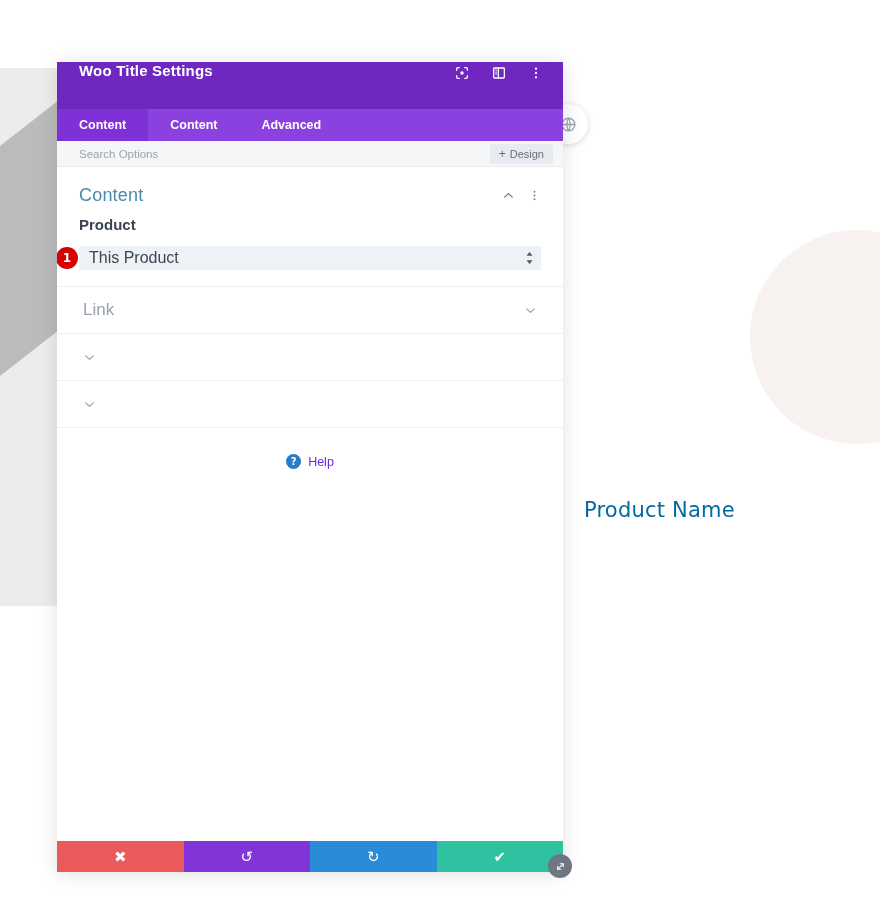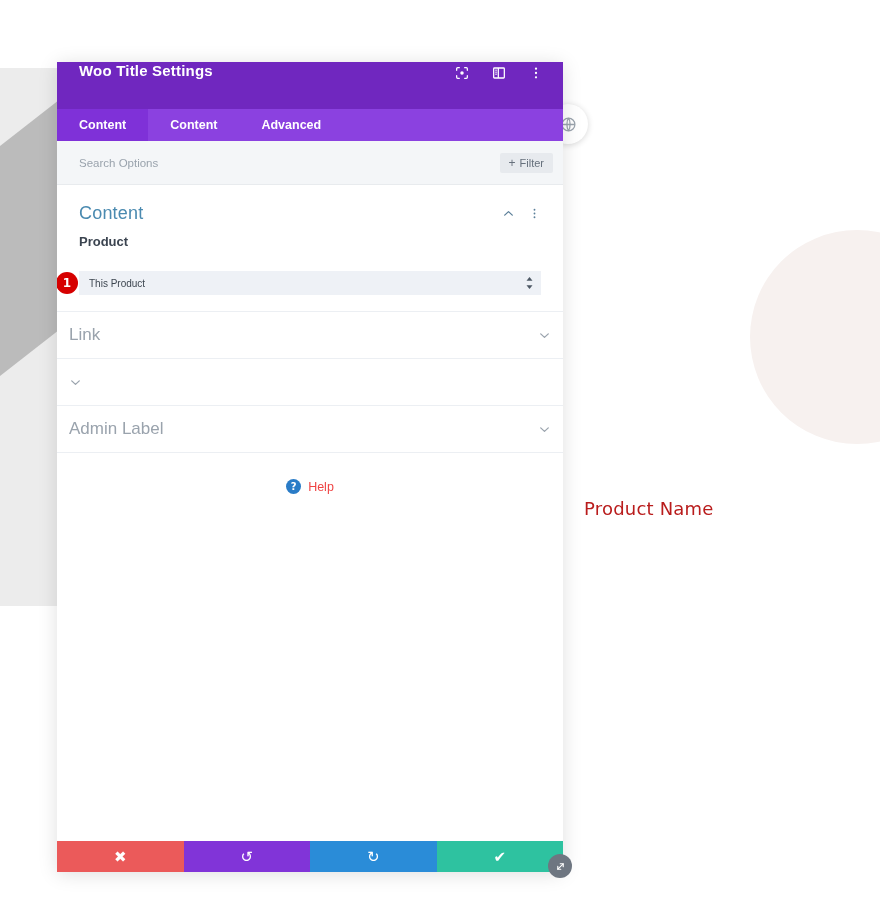--- a/index.html
+++ b/index.html
@@ -40,22 +40,22 @@
     position: absolute;
     left: 750px; top: 230px;
     width: 214px; height: 214px;
     border-radius: 50%;
     background: #f7f1ef;
   }
   .bg-product-title {
     position: absolute;
     left: 584px; top: 498px;
     font-family: "DejaVu Sans", sans-serif;
-    font-size: 18px;
-    color: #b91c1c;
+    font-size: 21px;
+    color: #0369a1;
     letter-spacing: 0.2px;
     white-space: nowrap;
   }
 
   
   .floating-round-btn {
     position: absolute;
     left: 548px; top: 104px;
     width: 40px; height: 40px;
     border-radius: 50%;
@@ -116,21 +116,21 @@
     font-size: 12.5px;
     font-weight: bold;
     padding: 0 22px;
     cursor: pointer;
     min-width: 84px;
   }
   .tab.active { background: #7f31d8; }
 
   
   .modal-search {
-    height: 44px;
+    height: 26px;
     background: #f4f6f8;
     border-bottom: 1px solid #e8ebee;
     display: flex;
     align-items: center;
     padding: 0 10px 0 22px;
     flex: 0 0 auto;
   }
   .search-input {
     flex: 1 1 auto;
     border: none; outline: none;
@@ -172,35 +172,35 @@
     color: #4a8ab0;
     font-size: 18px;
     font-weight: normal;
     letter-spacing: 0.2px;
   }
   .section-head-icons { display: flex; align-items: center; gap: 13px; }
   .sec-icon { cursor: pointer; display: flex; align-items: center; }
 
   .field-group { padding: 0 22px 16px 22px; }
   .field-label {
-    font-size: 13px;
+    font-size: 15px;
     font-weight: bold;
     color: #3b4450;
-    margin-bottom: 22px;
+    margin-bottom: 13px;
   }
   .select-wrap {
     position: relative;
     height: 24px;
     background: #eef1f6;
     display: flex; align-items: center;
     padding: 0 24px 0 10px;
     cursor: pointer;
   }
   .select-value {
-    font-size: 10px;
+    font-size: 16px;
     color: #3d4650;
   }
   .select-arrows {
     position: absolute;
     right: 8px; top: 50%;
     transform: translateY(-50%);
     display: flex; flex-direction: column;
     align-items: center;
     gap: 2px;
   }
@@ -219,21 +219,21 @@
     display: flex; align-items: center; justify-content: center;
     z-index: 6;
     font-family: "DejaVu Sans", sans-serif;
   }
 
   
   .section-row {
     height: 47px;
     border-top: 1px solid #eceff3;
     display: flex; align-items: center;
-    padding: 0 12px;
+    padding: 0 26px;
     cursor: pointer;
   }
   .section-row:first-of-type { border-top: 1px solid #eceff3; }
   .section-row-title {
     flex: 1 1 auto;
     color: #9aa3ad;
     font-size: 17px;
     font-weight: normal;
   }
   .section-divider { border-top: 1px solid #eceff3; }
@@ -248,21 +248,21 @@
   .help-icon {
     width: 15px; height: 15px;
     border-radius: 50%;
     background: #2a7cc7;
     color: #ffffff;
     font-size: 10px;
     font-weight: bold;
     display: flex; align-items: center; justify-content: center;
     font-family: "DejaVu Sans", sans-serif;
   }
-  .help-text { font-size: 12.5px; color: #ef4444; }
+  .help-text { font-size: 12.5px; color: #6d28d9; }
 
   
   .modal-footer {
     height: 31px;
     display: flex;
     flex: 0 0 auto;
   }
   .foot-btn {
     flex: 1 1 0;
     display: flex; align-items: center; justify-content: center;
@@ -349,21 +349,21 @@
     <div class="modal-tabs">
       <div class="tab active">Content</div>
       <div class="tab">Content</div>
       <div class="tab">Advanced</div>
     </div>
 
     <div class="modal-search">
       <input class="search-input" type="text" placeholder="Search Options" style="">
       <button class="filter-btn">
         <span class="filter-plus">+</span>
-        <span>Filter</span>
+        <span>Design</span>
       </button>
     </div>
 
     <div class="modal-body">
 
       <div class="section-open">
         <div class="section-open-head">
           <div class="section-open-title">Content</div>
           <div class="section-head-icons">
             <div class="sec-icon">
@@ -407,21 +407,20 @@
 
       <div class="section-row">
         <div class="sec-icon">
           <svg width="13" height="13" viewBox="0 0 24 24" fill="none" stroke="#9aa3ad" stroke-width="2.4" stroke-linecap="round" stroke-linejoin="round">
             <polyline points="5,9 12,15.5 19,9"></polyline>
           </svg>
         </div>
       </div>
 
       <div class="section-row">
-        <div class="section-row-title">Admin Label</div>
         <div class="sec-icon">
           <svg width="13" height="13" viewBox="0 0 24 24" fill="none" stroke="#9aa3ad" stroke-width="2.4" stroke-linecap="round" stroke-linejoin="round">
             <polyline points="5,9 12,15.5 19,9"></polyline>
           </svg>
         </div>
       </div>
 
       <div class="section-divider"></div>
 
       <div class="help-row">

